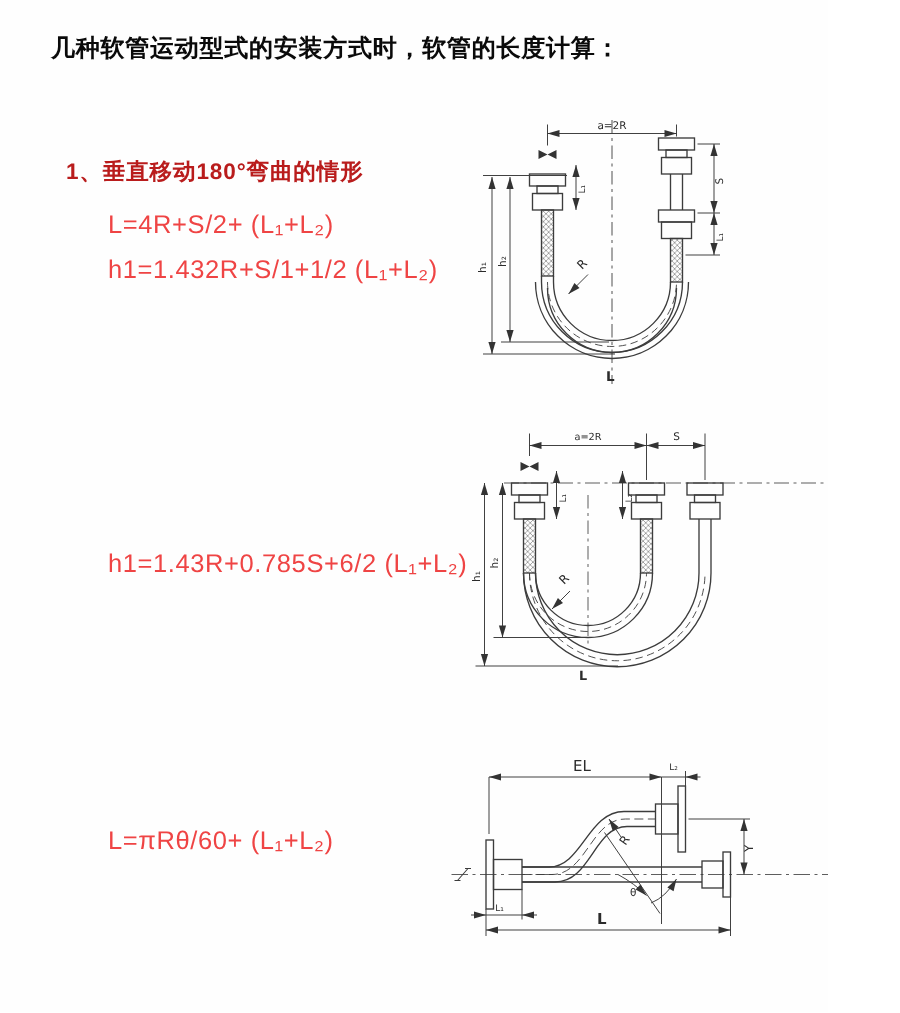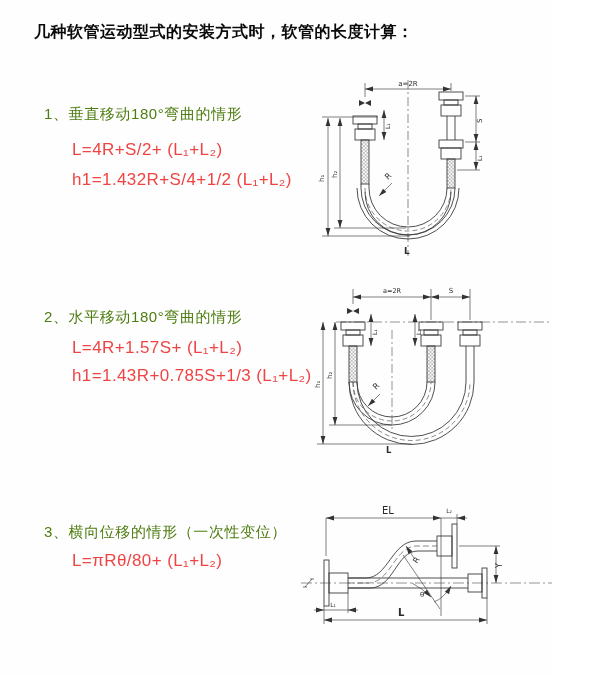--- a/index.html
+++ b/index.html
@@ -12,21 +12,21 @@
   .page {
     position:relative; width:552px; height:675px;
     background:#fefefe; overflow:hidden;
   }
   .title {
     position:absolute; left:34px; top:22px;
     font-size:16px; font-weight:700; letter-spacing:0.5px; color:#0a0a0a;
   }
   .heading {
     position:absolute;
-    font-size:15px; font-weight:400; letter-spacing:0.6px; color:#4d7c0f;
+    font-size:15px; font-weight:700; letter-spacing:0.6px; color:#b91c1c;
     white-space:nowrap;
   }
   .formula {
     position:absolute;
     font-size:17px; font-weight:400; letter-spacing:0.4px; color:#ef4444;
     white-space:nowrap;
   }
   svg.diag { position:absolute; overflow:visible; }
   svg.diag text {
     font-family:"DejaVu Sans","Liberation Sans",sans-serif;
@@ -35,21 +35,21 @@
 </style>
 </head>
 <body>
 
 <div class="page">
 
   <div class="title">几种软管运动型式的安装方式时，软管的长度计算：</div>
 
   <div class="heading" style="left:44px;top:105px">1、垂直移动180°弯曲的情形</div>
   <div class="formula" style="left:72px;top:140px">L=4R+S/2+ (L₁+L₂)</div>
-  <div class="formula" style="left:72px;top:170px">h1=1.432R+S/4+1/2 (L₁+L₂)</div>
+  <div class="formula" style="left:72px;top:170px">h1=1.432R+S/1+1/2 (L₁+L₂)</div>
 
   <svg class="diag" style="left:308px;top:76px" width="284" height="186" viewBox="0 0 284 186">
     <defs>
       <marker id="d1arr" markerWidth="9" markerHeight="6" refX="8.5" refY="3" orient="auto-start-reverse" markerUnits="userSpaceOnUse">
         <path d="M0.5,0.6 L8.5,3 L0.5,5.4 Z" fill="#333"></path>
       </marker>
       <pattern id="d1hatch" width="3.5" height="3.5" patternUnits="userSpaceOnUse">
         <path d="M0,3.5 L3.5,0 M0,0 L3.5,3.5" stroke="#8a8a8a" stroke-width="0.5"></path>
       </pattern>
     </defs>
@@ -110,23 +110,21 @@
     <text x="100" y="10" text-anchor="middle" font-size="7">a=2R</text>
     <text transform="translate(16,106) rotate(-90)" font-size="7">h₁</text>
     <text transform="translate(29,102) rotate(-90)" font-size="7">h₂</text>
     <text transform="translate(82,53) rotate(-90)" font-size="6">L₁</text>
     <text transform="translate(174,47) rotate(-90)" font-size="7">S</text>
     <text transform="translate(174,85) rotate(-90)" font-size="6">L₁</text>
     <text transform="translate(80,104) rotate(-45)" font-size="8">R</text>
     <text x="96" y="178" font-size="9" font-weight="bold">L</text>
   </svg>
 
-  <div class="heading" style="left:44px;top:308px">2、水平移动180°弯曲的情形</div>
-  <div class="formula" style="left:72px;top:338px">L=4R+1.57S+ (L₁+L₂)</div>
-  <div class="formula" style="left:72px;top:366px">h1=1.43R+0.785S+1/3 (L₁+L₂)</div>
+  <div class="formula" style="left:72px;top:366px">h1=1.43R+0.785S+6/2 (L₁+L₂)</div>
 
   <svg class="diag" style="left:308px;top:282px" width="287" height="172" viewBox="0 0 287 172">
     <defs>
       <marker id="d2arr" markerWidth="9" markerHeight="6" refX="8.5" refY="3" orient="auto-start-reverse" markerUnits="userSpaceOnUse">
         <path d="M0.5,0.6 L8.5,3 L0.5,5.4 Z" fill="#333"></path>
       </marker>
       <pattern id="d2hatch" width="3.5" height="3.5" patternUnits="userSpaceOnUse">
         <path d="M0,3.5 L3.5,0 M0,0 L3.5,3.5" stroke="#8a8a8a" stroke-width="0.5"></path>
       </pattern>
     </defs>
@@ -184,22 +182,21 @@
     <text x="84" y="11" text-anchor="middle" font-size="6.5">a=2R</text>
     <text x="143" y="11" text-anchor="middle" font-size="7">S</text>
     <text transform="translate(12,106) rotate(-90)" font-size="7">h₁</text>
     <text transform="translate(24,97) rotate(-90)" font-size="7">h₂</text>
     <text transform="translate(69,53) rotate(-90)" font-size="6">L₁</text>
     <text transform="translate(113,53) rotate(-90)" font-size="6">L₂</text>
     <text transform="translate(68,108) rotate(-45)" font-size="8">R</text>
     <text x="78" y="171" font-size="8.5" font-weight="bold">L</text>
   </svg>
 
-  <div class="heading" style="left:44px;top:523px">3、横向位移的情形（一次性变位）</div>
-  <div class="formula" style="left:72px;top:551px">L=πRθ/80+ (L₁+L₂)</div>
+  <div class="formula" style="left:72px;top:551px">L=πRθ/60+ (L₁+L₂)</div>
 
   <svg class="diag" style="left:296px;top:498px" width="299" height="160" viewBox="0 0 299 160">
     <defs>
       <marker id="d3arr" markerWidth="9" markerHeight="6" refX="8.5" refY="3" orient="auto-start-reverse" markerUnits="userSpaceOnUse">
         <path d="M0.5,0.6 L8.5,3 L0.5,5.4 Z" fill="#333"></path>
       </marker>
     </defs>
 
     <g stroke="#3c3c3c" fill="none" stroke-width="0.9">
 

